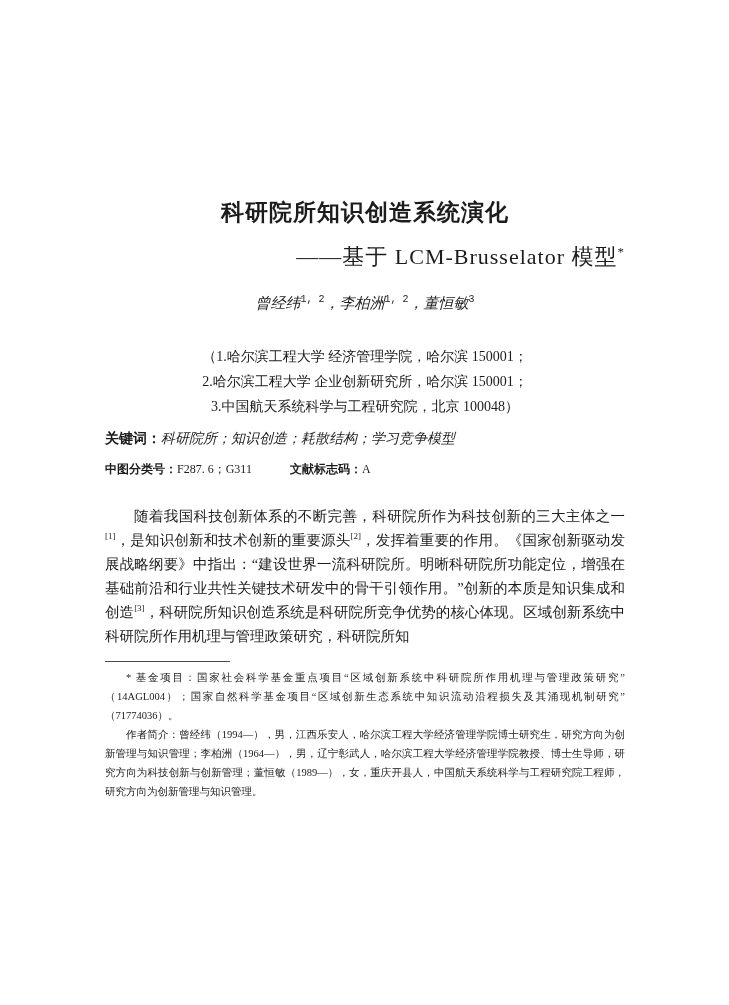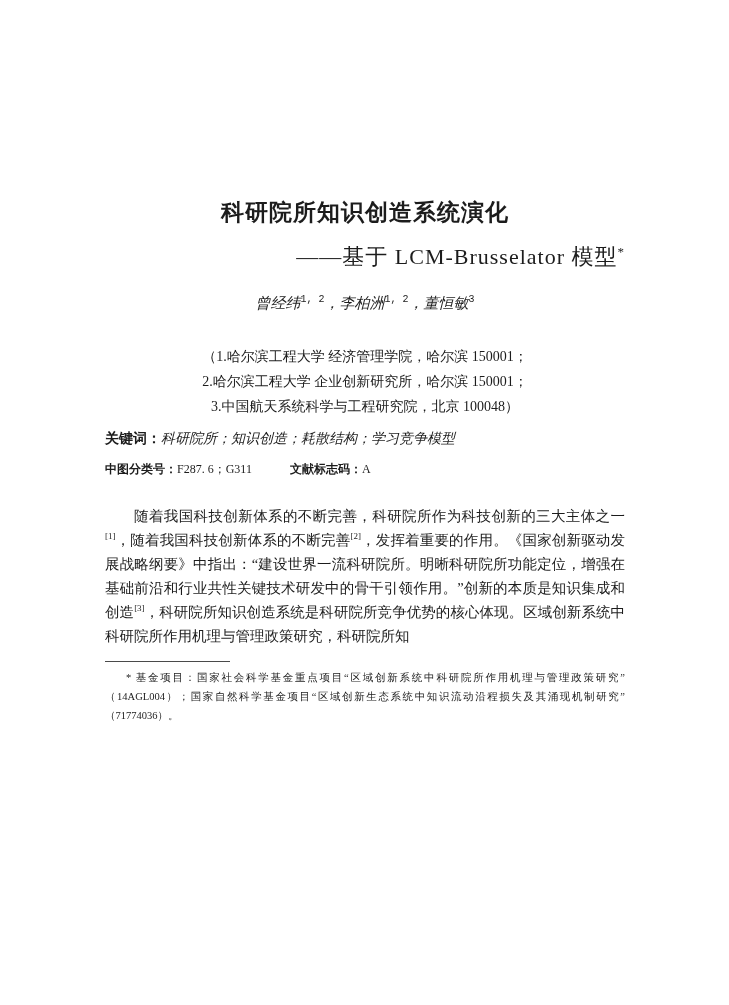--- a/index.html
+++ b/index.html
@@ -153,22 +153,23 @@
   <p class="keywords">
     <span class="label-hei">关键词：</span><span>科研院所；知识创造；耗散结构；学习竞争模型</span>
   </p>
 
   <p class="clc-line">
     <span class="label-hei">中图分类号：</span><span>F287. 6；G311</span><span class="clc-gap"></span><span class="label-hei">文献标志码：</span><span>A</span>
   </p>
 
 
   <p class="body-par">
-    <span>随着我国科技创新体系的不断完善，科研院所作为科技创新的三大主体之一</span><sup>[1]</sup><span>，随着我国科技创新体系的不断完善</span><sup>[2]</sup><span>，发挥着重要的作用。《国家创新驱动发展战略纲要》中指出：“建设世界一流科研院所。明晰科研院所功能定位，增强在基础前沿和行业共性关键技术研发中的骨干引领作用。”创新的本质是知识集成和创造</span><sup>[3]</sup><span>，科研院所知识创造系统是科研院所竞争优势的核心体现。区域创新系统中科研院所作用机理与管理政策研究，科研院所知</span>
+    <span>随着我国科技创新体系的不断完善，科研院所作为科技创新的三大主体之一</span><sup>[1]</sup><span>，是知识创新和技术创新的重要源头</span><sup>[2]</sup><span>，发挥着重要的作用。《国家创新驱动发展战略纲要》中指出：“建设世界一流科研院所。明晰科研院所功能定位，增强在基础前沿和行业共性关键技术研发中的骨干引领作用。”创新的本质是知识集成和创造</span><sup>[3]</sup><span>，科研院所知识创造系统是科研院所竞争优势的核心体现。区域创新系统中科研院所作用机理与管理政策研究，科研院所知</span>
   </p>
 
   <div class="footnote-sep"></div>
 
   <div class="footnote">
     <p><span>*</span><span> 基金项目：国家社会科学基金重点项目“区域创新系统中科研院所作用机理与管理政策研究”（14AGL004）；国家自然科学基金项目“区域创新生态系统中知识流动沿程损失及其涌现机制研究”（71774036）。</span></p>
+    <p>作者简介：曾经纬（1994—），男，江西乐安人，哈尔滨工程大学经济管理学院博士研究生，研究方向为创新管理与知识管理；李柏洲（1964—），男，辽宁彰武人，哈尔滨工程大学经济管理学院教授、博士生导师，研究方向为科技创新与创新管理；董恒敏（1989—），女，重庆开县人，中国航天系统科学与工程研究院工程师，研究方向为创新管理与知识管理。</p>
   </div>
 
 </div>
 
 </body></html>

